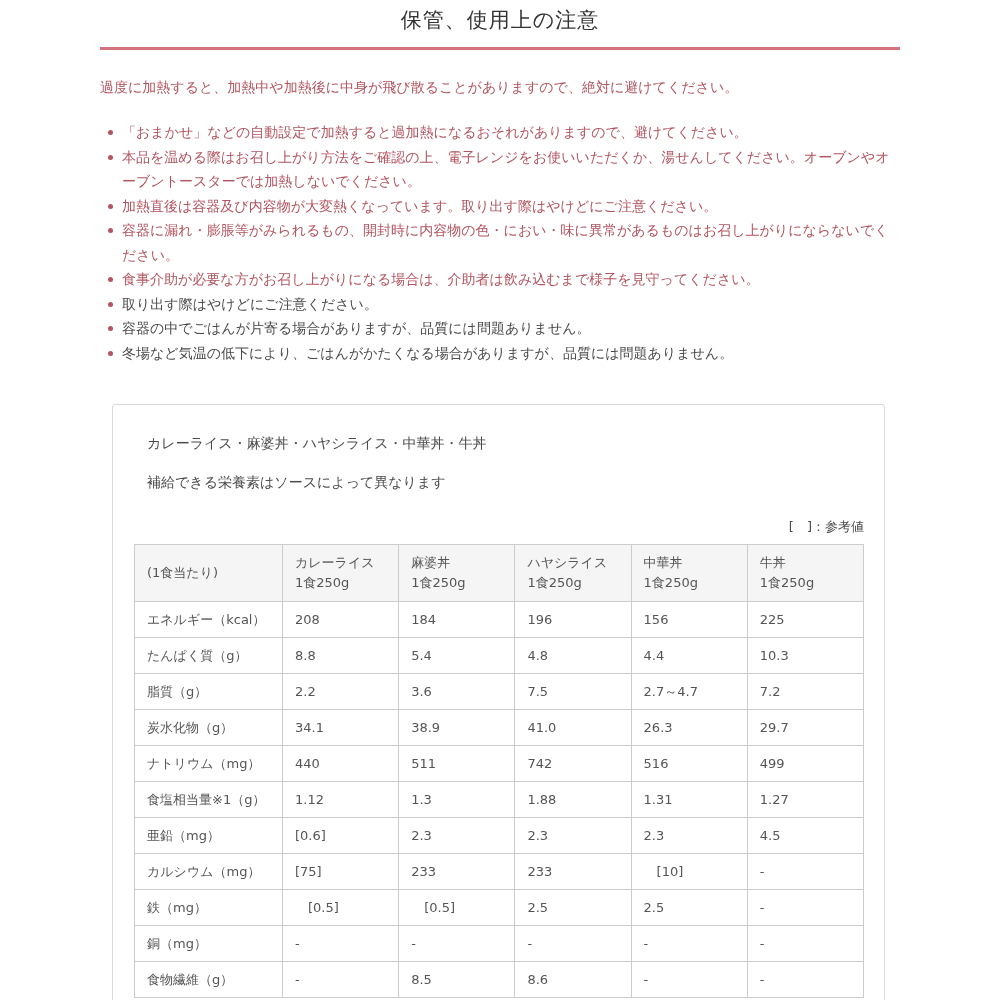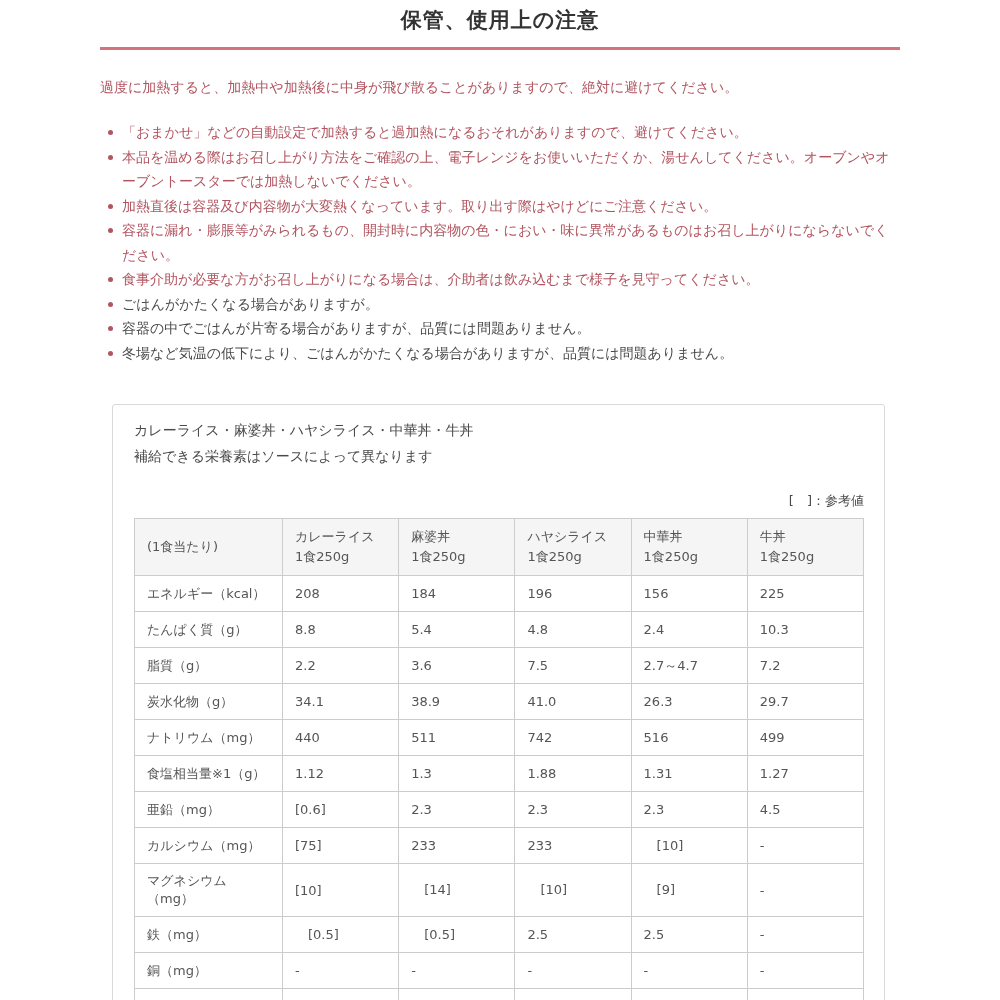--- a/index.html
+++ b/index.html
@@ -14,21 +14,21 @@
   *{box-sizing:border-box;}
   html,body{margin:0;padding:0;}
   body{
     width:1000px;height:1000px;overflow:hidden;background:#ffffff;
     font-family:"DejaVu Sans","Liberation Sans",sans-serif;
     color:var(--text-dark);
   }
   .content{padding:0 100px;}
   .page-title{
     margin:6px 0 0;text-align:center;
-    font-size:21px;font-weight:bold;color:#333333;
+    font-size:21px;font-weight:normal;color:#333333;
     letter-spacing:1px;
   }
   .divider{
     height:3px;background:var(--divider-red);border:none;
     margin:13px 0 0;
   }
   .intro{
     margin:27px 0 16px;font-size:14px;color:var(--accent-red);
     line-height:20px;
   }
@@ -44,21 +44,21 @@
     width:5px;height:5px;border-radius:50%;
     background:var(--accent-red);
   }
   ul.precautions li.alert{color:var(--accent-red);}
   ul.precautions li.normal{color:var(--text-dark);}
   .nutrition-box{
     margin:39px 0 0 12px;width:773px;
     border:1px solid var(--box-border);border-radius:3px;
     padding:12px 20px 24px 21px;
   }
-  .nutrition-box p{margin:0;font-size:14px;line-height:26px;color:var(--text-dark);}
+  .nutrition-box p{margin:13px;font-size:14px;line-height:26px;color:var(--text-dark);}
   .ref-note{
     margin-top:23px;text-align:right;font-size:13px;color:var(--text-dark);
   }
   table.nutrition{
     width:100%;border-collapse:collapse;margin-top:8px;
     font-size:13px;color:var(--table-text);table-layout:fixed;
   }
   table.nutrition th,table.nutrition td{
     border:1px solid var(--border-gray);
     font-weight:normal;text-align:left;vertical-align:middle;
@@ -81,21 +81,21 @@
   <hr class="divider">
 
   <p class="intro">過度に加熱すると、加熱中や加熱後に中身が飛び散ることがありますので、絶対に避けてください。</p>
 
   <ul class="precautions">
       <li class="alert">「おまかせ」などの自動設定で加熱すると過加熱になるおそれがありますので、避けてください。</li>
       <li class="alert">本品を温める際はお召し上がり方法をご確認の上、電子レンジをお使いいただくか、湯せんしてください。オーブンやオーブントースターでは加熱しないでください。</li>
       <li class="alert">加熱直後は容器及び内容物が大変熱くなっています。取り出す際はやけどにご注意ください。</li>
       <li class="alert">容器に漏れ・膨脹等がみられるもの、開封時に内容物の色・におい・味に異常があるものはお召し上がりにならないでください。</li>
       <li class="alert">食事介助が必要な方がお召し上がりになる場合は、介助者は飲み込むまで様子を見守ってください。</li>
-      <li class="normal">ごはんがかたくなる場合がありますが。</li>
+      <li class="normal">取り出す際はやけどにご注意ください。</li>
       <li class="normal">容器の中でごはんが片寄る場合がありますが、品質には問題ありません。</li>
       <li class="normal">冬場など気温の低下により、ごはんがかたくなる場合がありますが、品質には問題ありません。</li>
     </ul>
 
   <div class="nutrition-box">
     <p>カレーライス・麻婆丼・ハヤシライス・中華丼・牛丼</p>
     <p>補給できる栄養素はソースによって異なります</p>
     <div class="ref-note">[　]：参考値</div>
 
     <table class="nutrition">
@@ -139,21 +139,21 @@
             <td>184</td>
             <td>196</td>
             <td>156</td>
             <td>225</td>
           </tr>
           <tr>
             <th>たんぱく質（g）</th>
             <td>8.8</td>
             <td>5.4</td>
             <td>4.8</td>
-            <td>2.4</td>
+            <td>4.4</td>
             <td>10.3</td>
           </tr>
           <tr>
             <th>脂質（g）</th>
             <td>2.2</td>
             <td>3.6</td>
             <td>7.5</td>
             <td>2.7～4.7</td>
             <td>7.2</td>
           </tr>
@@ -191,28 +191,20 @@
           </tr>
           <tr>
             <th>カルシウム（mg）</th>
             <td>[75]</td>
             <td>233</td>
             <td>233</td>
             <td>　[10]</td>
             <td>-</td>
           </tr>
           <tr>
-            <th>マグネシウム（mg）</th>
-            <td>[10]</td>
-            <td>　[14]</td>
-            <td>　[10]</td>
-            <td>　[9]</td>
-            <td>-</td>
-          </tr>
-          <tr>
             <th>鉄（mg）</th>
             <td>　[0.5]</td>
             <td>　[0.5]</td>
             <td>2.5</td>
             <td>2.5</td>
             <td>-</td>
           </tr>
           <tr>
             <th>銅（mg）</th>
             <td>-</td>

